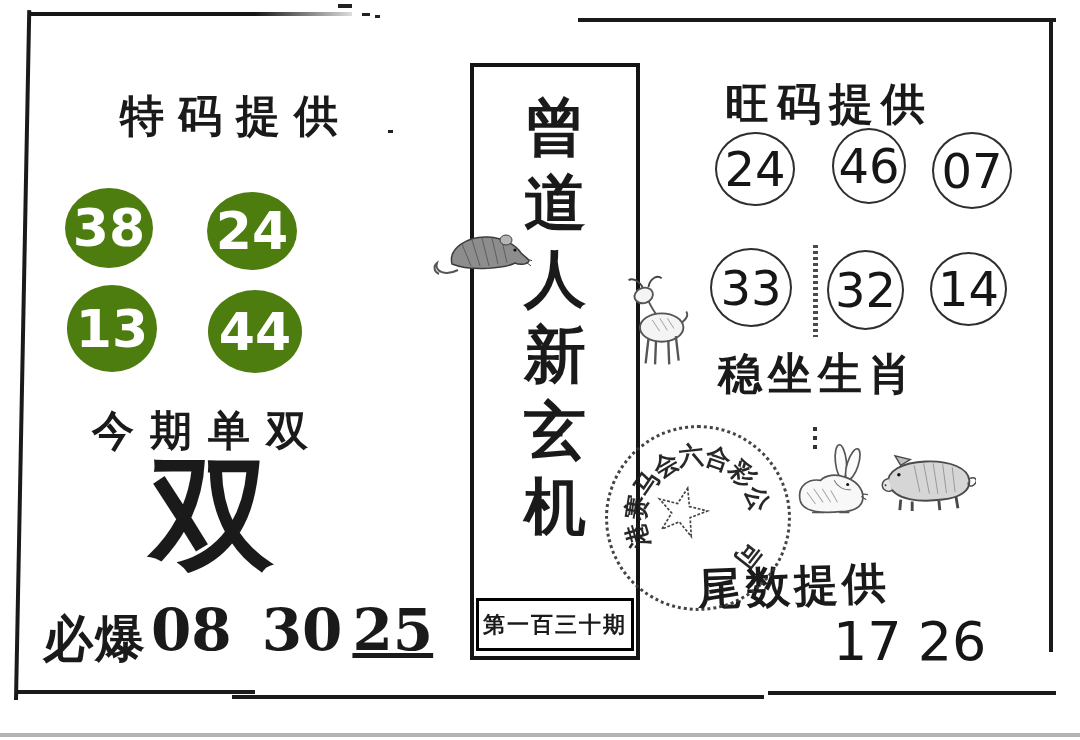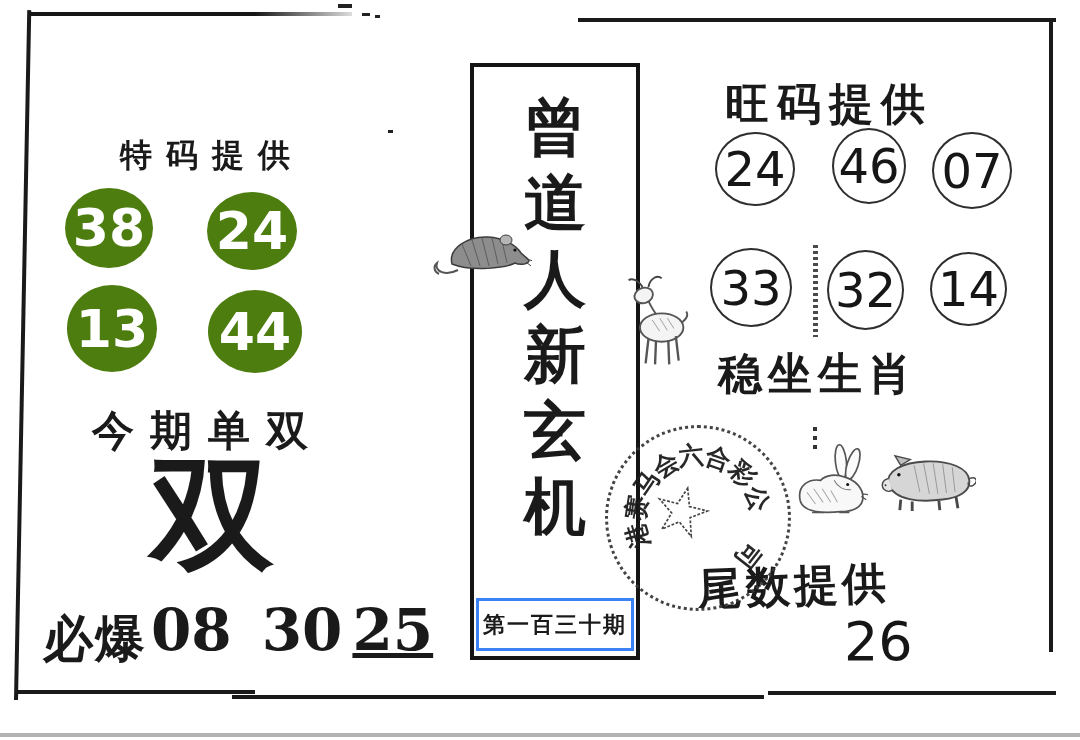--- a/index.html
+++ b/index.html
@@ -22,39 +22,39 @@
   .bot-1{ left:15px; top:690px; width:240px; height:4px; }
   .bot-2{ left:232px; top:695px; width:532px; height:4px; }
   .bot-3{ left:768px; top:691px; width:288px; height:4px; }
   .faint-bottom{ left:0; top:733px; width:1080px; height:4px; background:#9a9a9a; opacity:.75; }
   .speck{ position:absolute; background:#222; }
 
   
   .cn{ font-weight:bold; white-space:nowrap; line-height:1; }
 
   
-  .special-title{ left:120px; top:94px; font-size:32px; letter-spacing:14px;margin-top:45px; }
+  .special-title{ left:120px; top:94px; font-size:44px; letter-spacing:14px; }
   .ball{ position:absolute; background:#4d7c0f; color:#fff; border-radius:50%;
          display:flex; align-items:center; justify-content:center;
          font-family:"DejaVu Sans","Liberation Sans",sans-serif;
          font-weight:bold; font-size:52px; }
   .parity-title{ left:92px; top:410px; font-size:42px; letter-spacing:16px; }
   .parity-value{ left:150px; top:452px; font-size:124px; font-weight:bold; }
   .burst-row{ left:43px; top:596px; display:flex; align-items:flex-end; }
   .burst-label{ font-size:50px; font-weight:bold; letter-spacing:2px; }
   .burst-num{ font-size:58px; font-weight:600; font-family:"DejaVu Serif",serif; }
 
   
   .center-box{ left:470px; top:63px; width:162px; height:589px;
                border:4px solid #141414; }
   .vtitle{ position:absolute; left:0; right:0; top:22px; display:flex;
            flex-direction:column; align-items:center; }
   .vtitle span{ font-size:62px; font-weight:bold; line-height:76px; }
   .issue-box{ position:absolute; left:2px; right:2px; bottom:5px;
-              border:3px solid #3b82f6; text-align:center;
+              border:3px solid #000000; text-align:center;
               font-size:22px; font-weight:bold; letter-spacing:2px; padding:9px 0 8px; }
 
   
   .hot-title{ left:725px; top:82px; font-size:44px; letter-spacing:8px; }
   .ring{ position:absolute; border:2px solid #2e2e2e; border-radius:50%;
          display:flex; align-items:center; justify-content:center;
          font-family:"DejaVu Sans","Liberation Sans",sans-serif;
          font-weight:500; font-size:48px; color:#161616; }
   .micro-strip{ left:813px; top:245px; width:5px; height:92px;
     background:repeating-linear-gradient(to bottom,#2b2b2b 0 3px,transparent 3px 6px);
@@ -173,20 +173,21 @@
       <path d="M13,30 C7,31 5,36 8,41 C11,44 15,44 17,42" fill="#e6e6e6" stroke="#4a4a4a" stroke-width="1.5"></path>
       <circle cx="10" cy="37" r="1" fill="#333"></circle>
       <path d="M26,16 L20,6 L36,10 Z" fill="#bfbfbf" stroke="#4a4a4a" stroke-width="1.5"></path>
       <circle cx="24" cy="26" r="1.8" fill="#111"></circle>
       <path d="M26,52 L25,63 M38,54 L38,64 M66,53 L67,63 M84,49 L86,61" stroke="#4a4a4a" stroke-width="3"></path>
       <path d="M98,30 c7,-3 10,3 4,7 c-3,2 -6,0 -5,-3" fill="none" stroke="#4a4a4a" stroke-width="1.5"></path>
     </svg>
 
     <div class="abs cn tail-title">尾数提供</div>
     <div class="abs tail-row">
+      <span style="margin-left:5px;">17</span>
       <span style="margin-left:16px;">26</span>
     </div>
   </div>
 
   <div class="abs stamp">
     <svg style="position:absolute;left:44px;top:55px;" width="60" height="56" viewBox="0 0 100 100">
       <polygon points="50,8 61,39 94,39 67,58 77,90 50,70 23,90 33,58 6,39 39,39" fill="none" stroke="#3a3a3a" stroke-width="3" stroke-dasharray="5 3" transform="rotate(14 50 50)"></polygon>
     </svg>
     <span class="stamp-char" style="left:17px;top:94px;transform:rotate(-106deg);">港</span>
     <span class="stamp-char" style="left:16px;top:67px;transform:rotate(-81deg);">赛</span>

